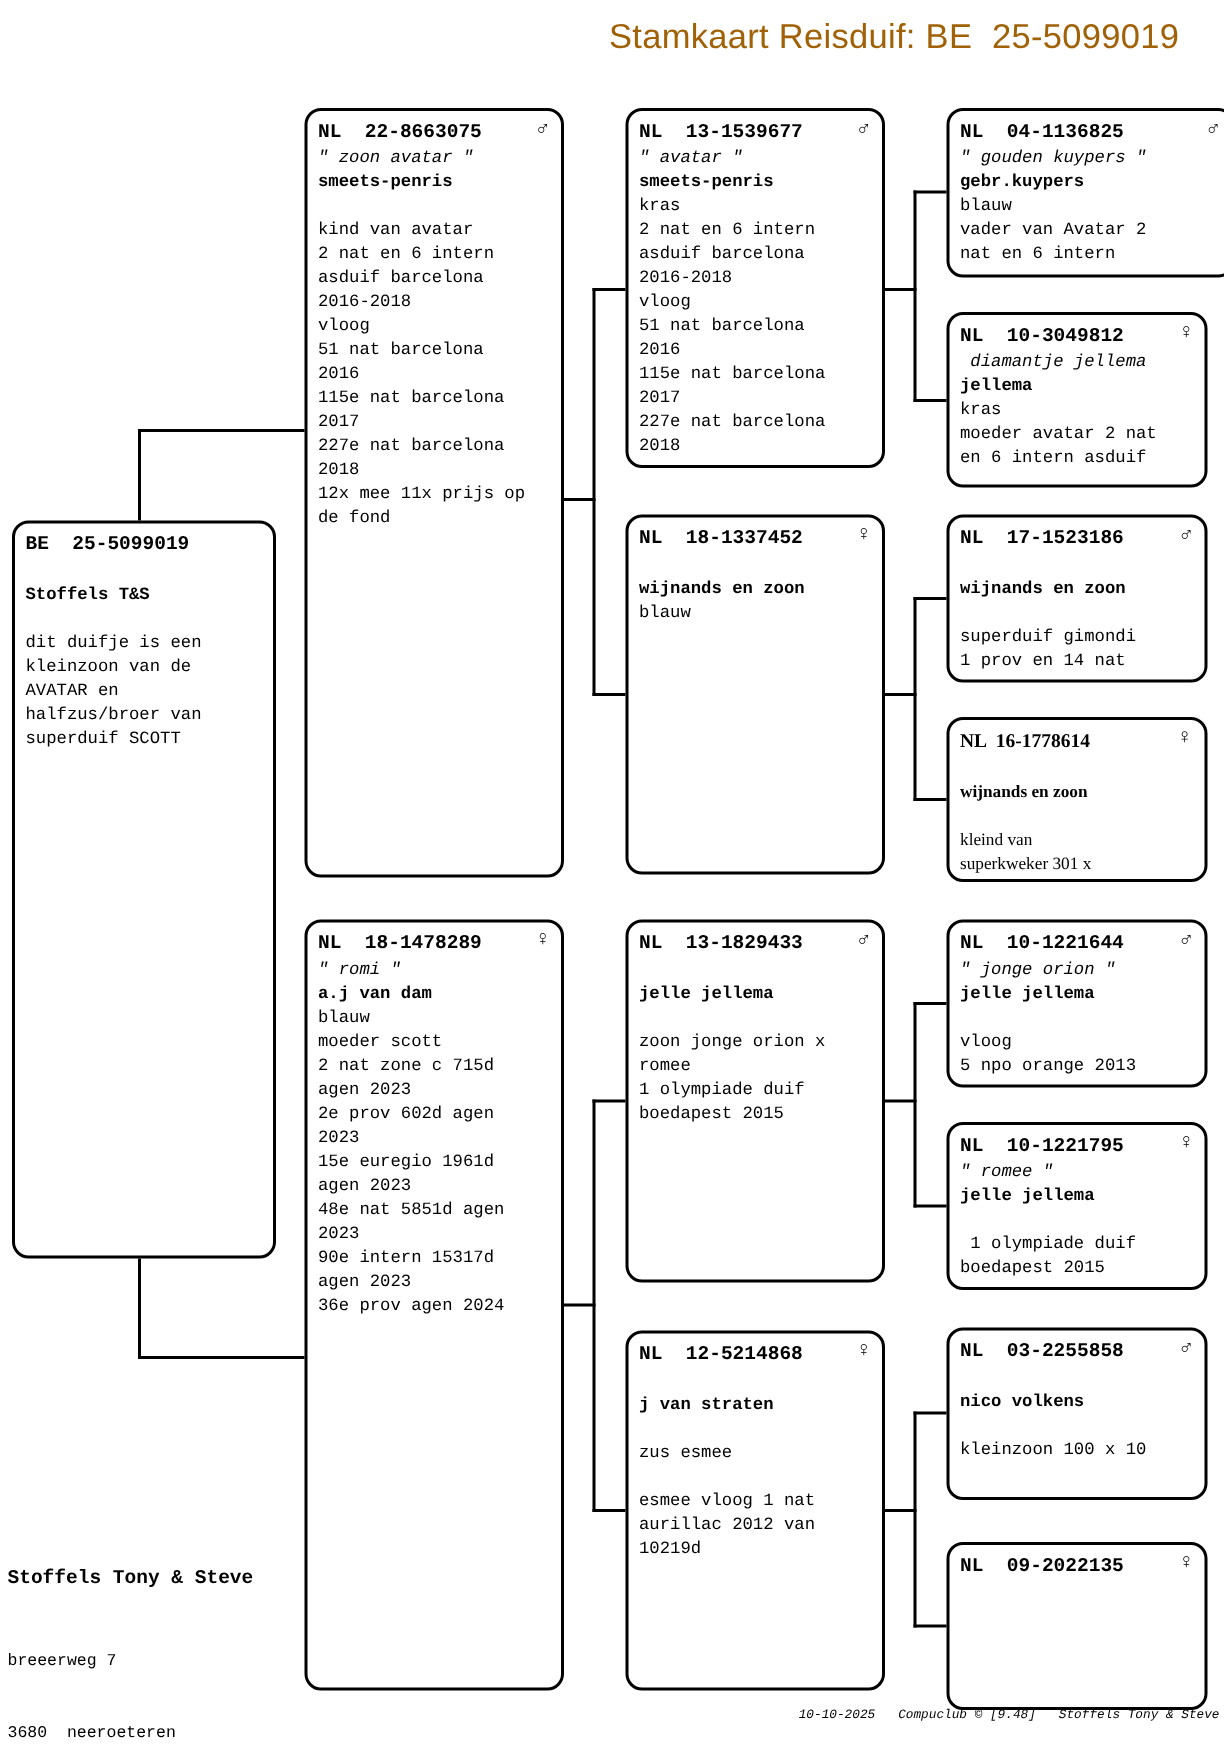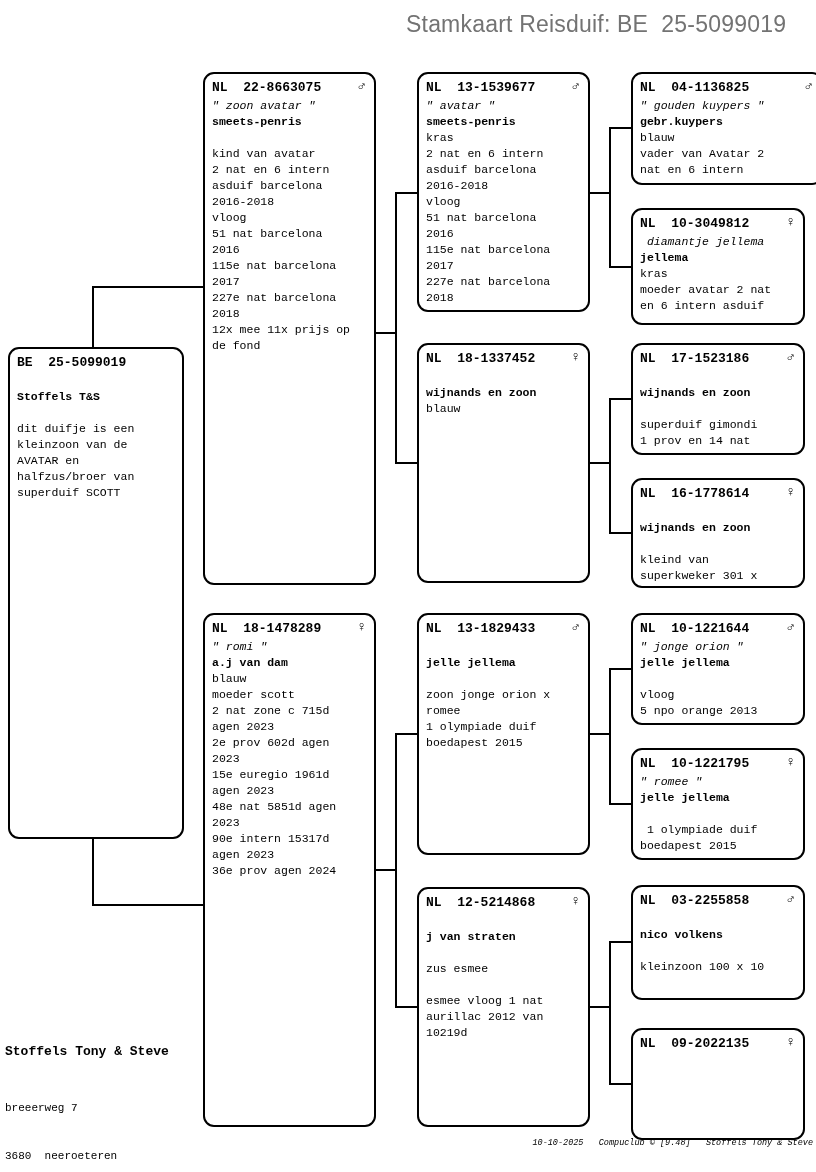--- a/index.html
+++ b/index.html
@@ -3,21 +3,21 @@
 <meta charset="utf-8">
 <style>
   html,body { margin:0; padding:0; background:#ffffff; }
   .page {
     position:relative; width:816px; height:1172px; background:#fff;
     font-family:"Liberation Mono", monospace; color:#000; overflow:hidden;
   }
   .title {
     position:absolute; left:406px; top:11px;
     font-family:"Liberation Sans", sans-serif;
-    font-size:23px; color:#737373; white-space:pre; letter-spacing:0.2px;
+    font-size:23px; color:#a16207; white-space:pre; letter-spacing:0.2px;
   }
   .box {
     position:absolute; box-sizing:border-box; background:#fff;
     border:2px solid #000; border-radius:11px;
     padding:5px 4px 4px 7px;
   }
   .ring-row {
     display:flex; justify-content:space-between; align-items:flex-start;
     font-weight:bold; font-size:13px; line-height:17px; white-space:pre;
     margin-bottom:2px; padding-right:4px;
@@ -217,21 +217,21 @@
     </div>
     <div>
         <div class="line">&nbsp;</div>
         <div class="line b">wijnands en zoon</div>
         <div class="line">&nbsp;</div>
         <div class="line">superduif gimondi</div>
         <div class="line">1 prov en 14 nat</div>
       </div>
   </div>
 
-  <div class="box" style="left:631px;top:478px;width:174px;height:110px;">
+  <div class="box" style="left:631px;top:478px;width:174px;height:110px;font-family:Liberation Serif, serif;">
     <div class="ring-row">
       <span>NL  16-1778614</span>
       <span class="sex">♀</span>
     </div>
     <div>
         <div class="line">&nbsp;</div>
         <div class="line b">wijnands en zoon</div>
         <div class="line">&nbsp;</div>
         <div class="line">kleind van</div>
         <div class="line">superkweker 301 x</div>

